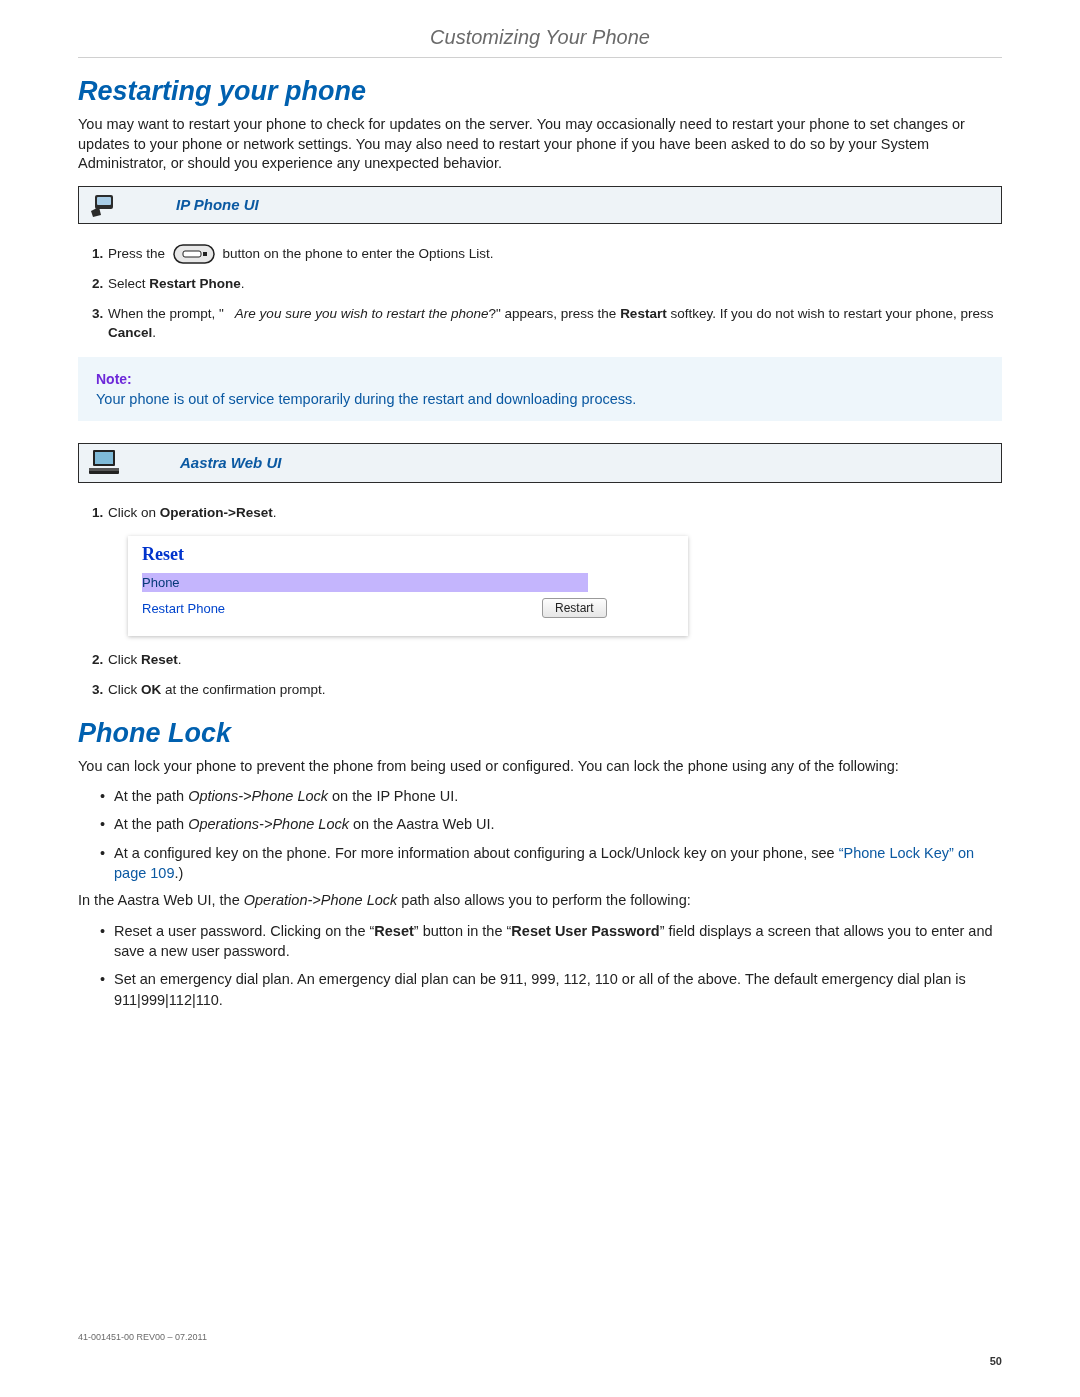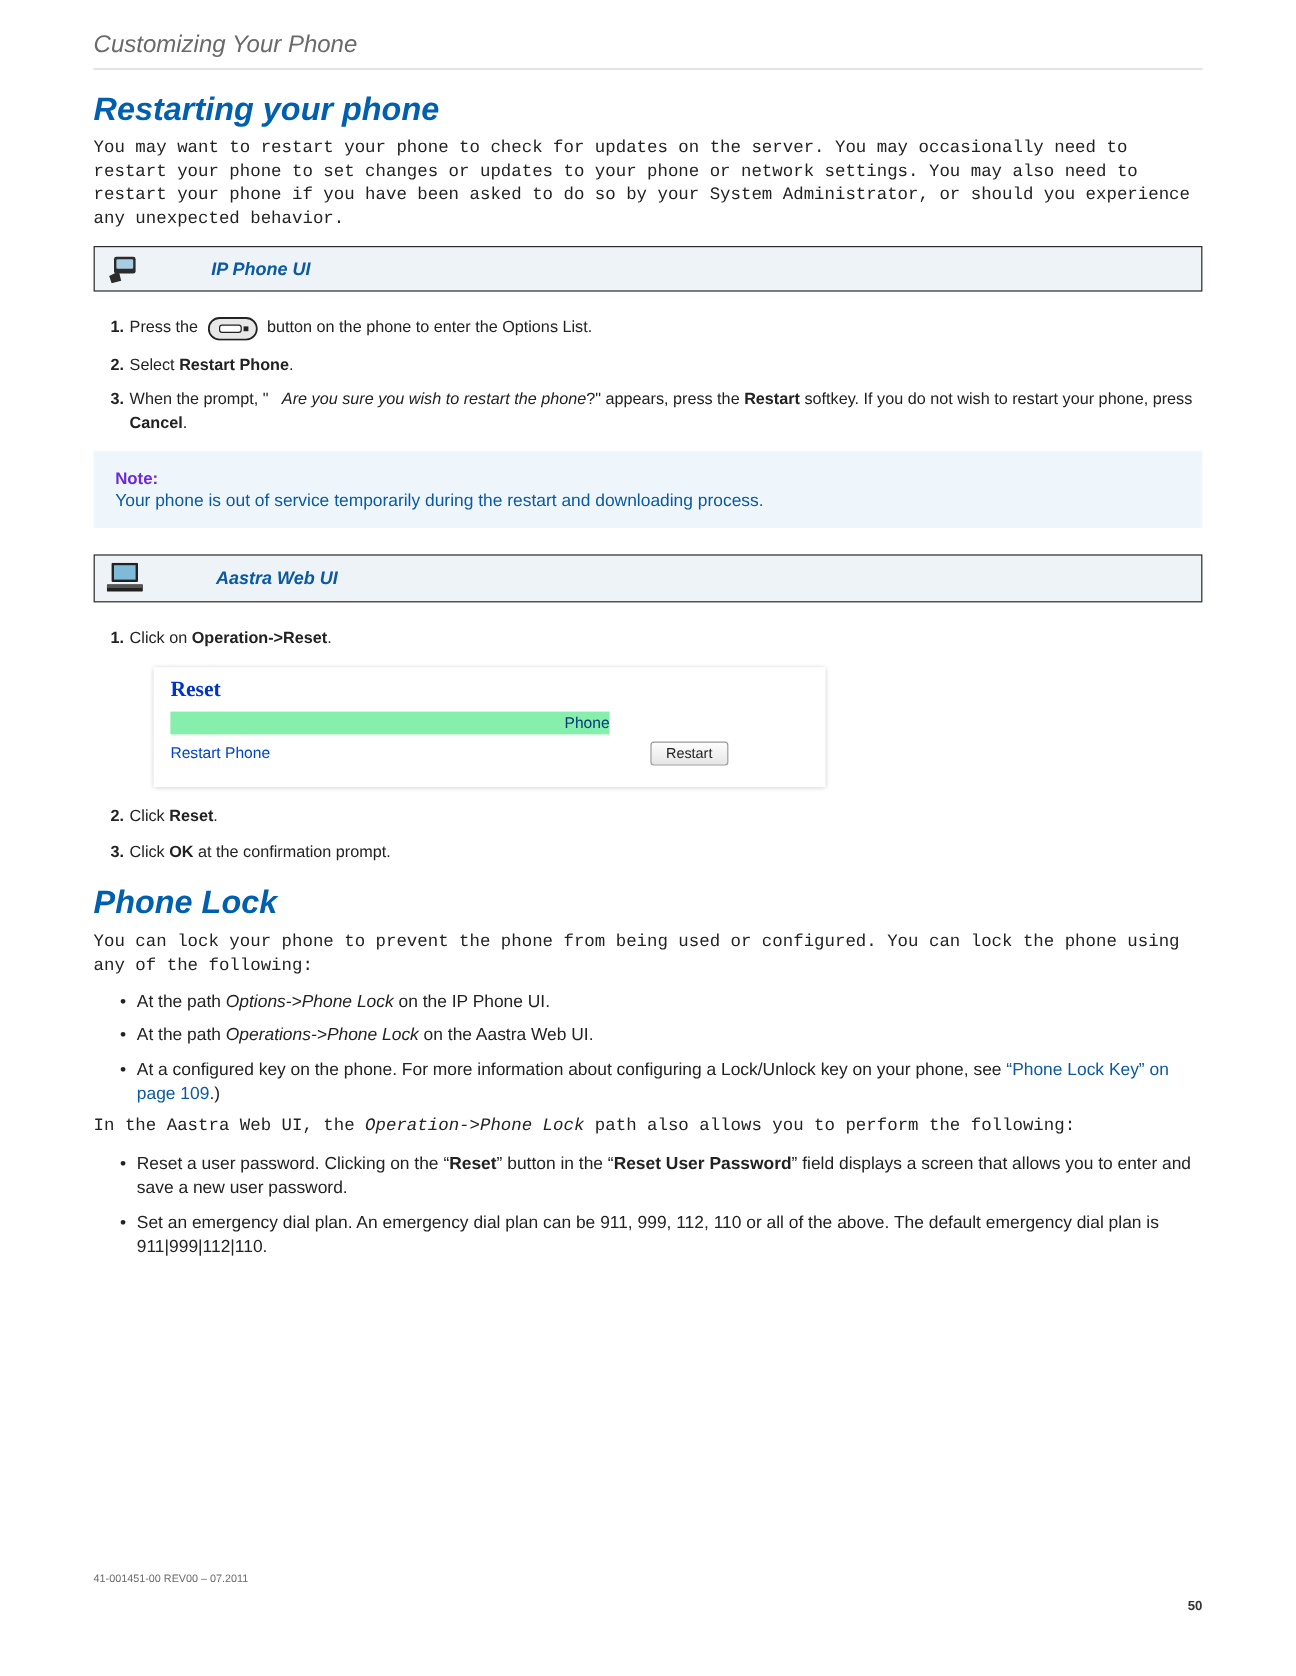--- a/index.html
+++ b/index.html
@@ -11,21 +11,21 @@
     width: 1080px;
   }
   .page {
     width: 1080px;
     min-height: 1397px;
     box-sizing: border-box;
     padding: 20px 78px 40px 78px;
     position: relative;
   }
   .breadcrumb {
-    text-align: left;
+    text-align: center;
     font-style: italic;
     color: #6a6a6a;
     font-size: 20px;
     padding-top: 6px;
     padding-bottom: 8px;
   }
   .rule {
     height: 1px;
     background: #d0d0d0;
     border: none;
@@ -36,21 +36,20 @@
     font-style: italic;
     font-weight: 700;
     font-size: 27px;
     margin: 18px 0 8px 0;
   }
   p.body {
     font-size: 14.5px;
     line-height: 1.35;
     margin: 4px 0 10px 0;
     color: #222;
-    font-family: Liberation Mono, monospace;
   }
   .ui-box {
     border: 1px solid #2b2b2b;
     background: #eef3f7;
     display: flex;
     align-items: center;
     padding: 6px 10px;
     margin-top: 12px;
     margin-bottom: 20px;
     gap: 45px;
@@ -119,27 +118,27 @@
   .web-shot .shot-inner {
     padding: 8px 14px 18px 14px;
   }
   .web-shot .shot-title {
     color: #0033cc;
     font-weight: 700;
     font-family: Georgia, "Times New Roman", serif;
     font-size: 18px;
   }
   .web-shot .shot-head {
-    background: #86efac;
-    text-align: right;
+    background: #c4b5fd;
+    text-align: left;
     color: #063a78;
     font-size: 13px;
     padding: 2px 0;
     margin-top: 8px;
-    width: 366px;
+    width: 446px;
   }
   .web-shot .shot-row {
     display: flex;
     align-items: center;
     margin-top: 6px;
   }
   .web-shot .shot-row .lbl {
     color: #0044cc;
     font-size: 13px;
     width: 300px;
@@ -171,21 +170,21 @@
     position: absolute;
     left: 0;
     top: 0;
     color: #222;
   }
   ul.bullets .ital { font-style: italic; }
   ul.bullets .strong { font-weight: 700; }
   .link { color: #0b59a2; }
   .footer {
     position: absolute;
-    bottom: 52px;
+    bottom: 30px;
     left: 78px;
     right: 78px;
     display: flex;
     justify-content: space-between;
     font-size: 9px;
     color: #6a6a6a;
   }
   .footer .pg { font-weight: 700; font-size: 11px; color: #333; margin-top: 23px; }
 </style>
 </head>

